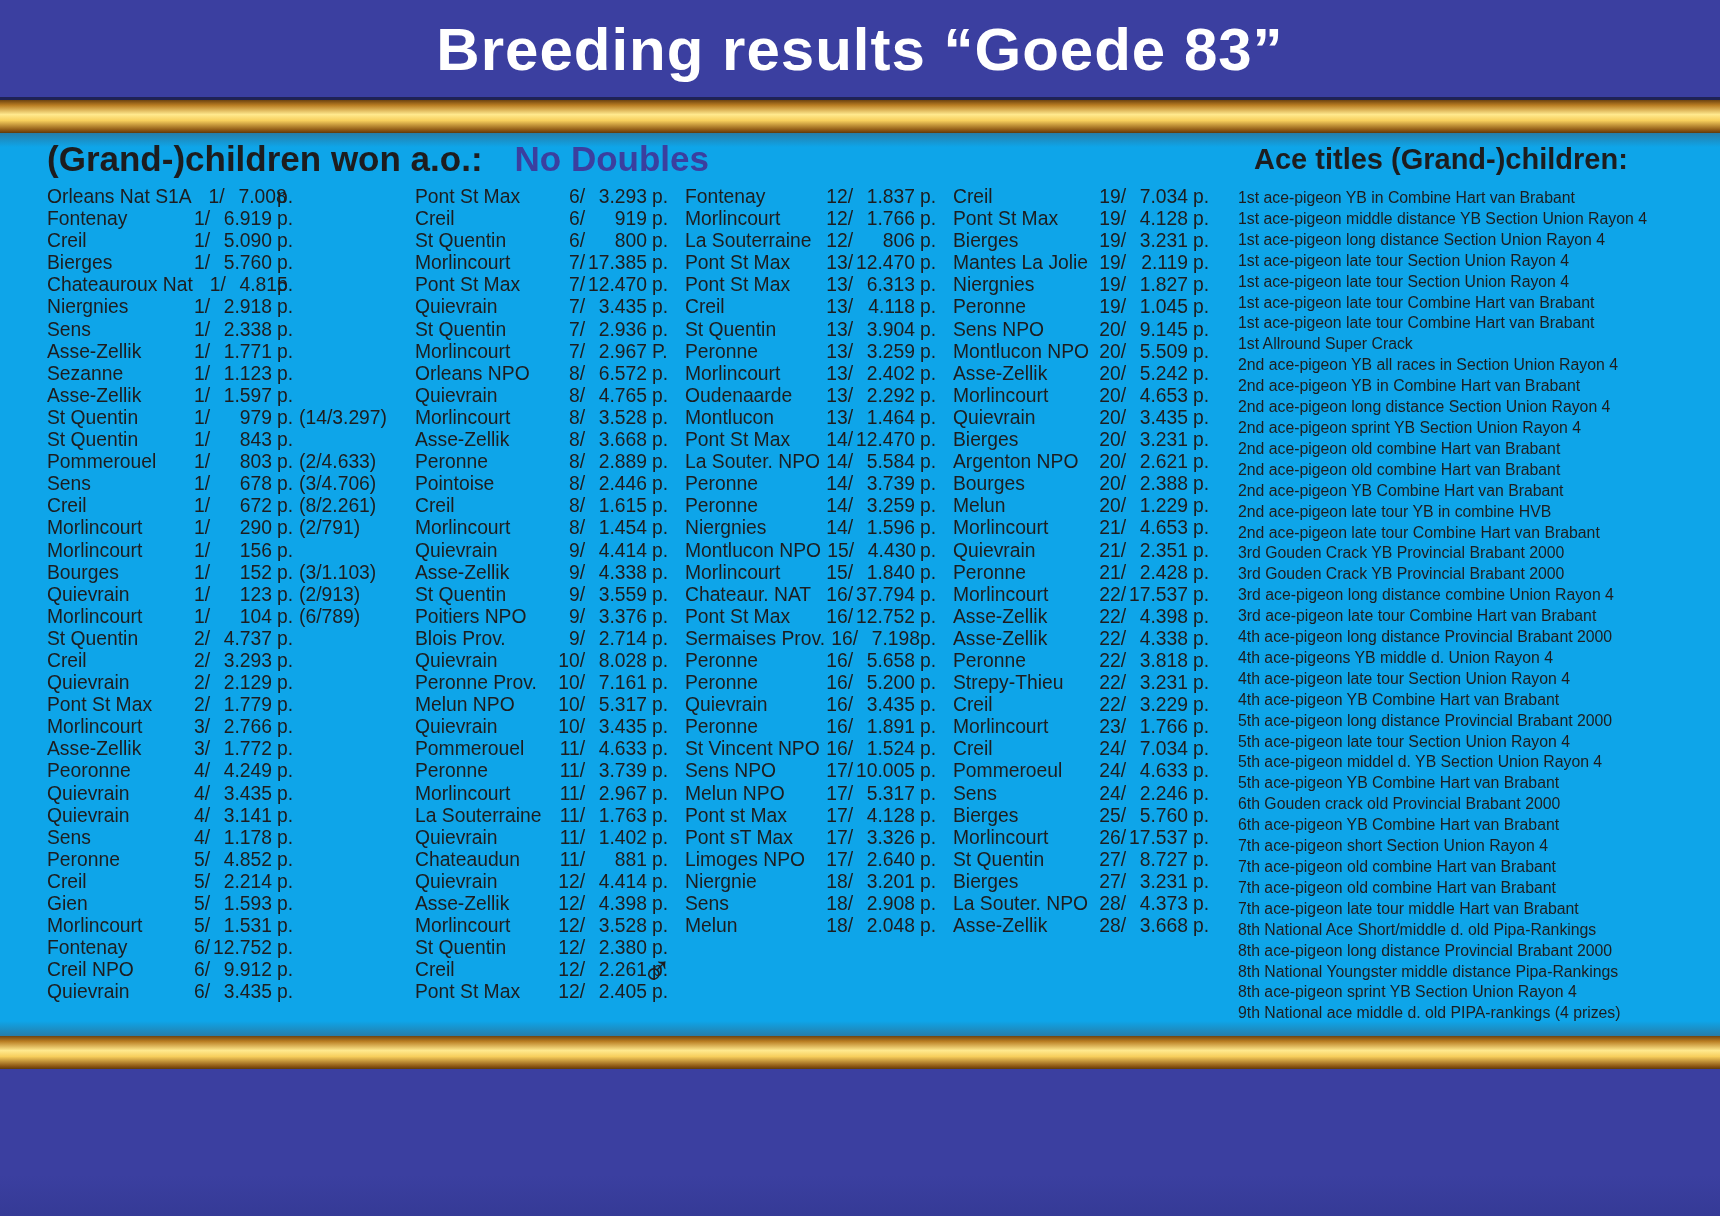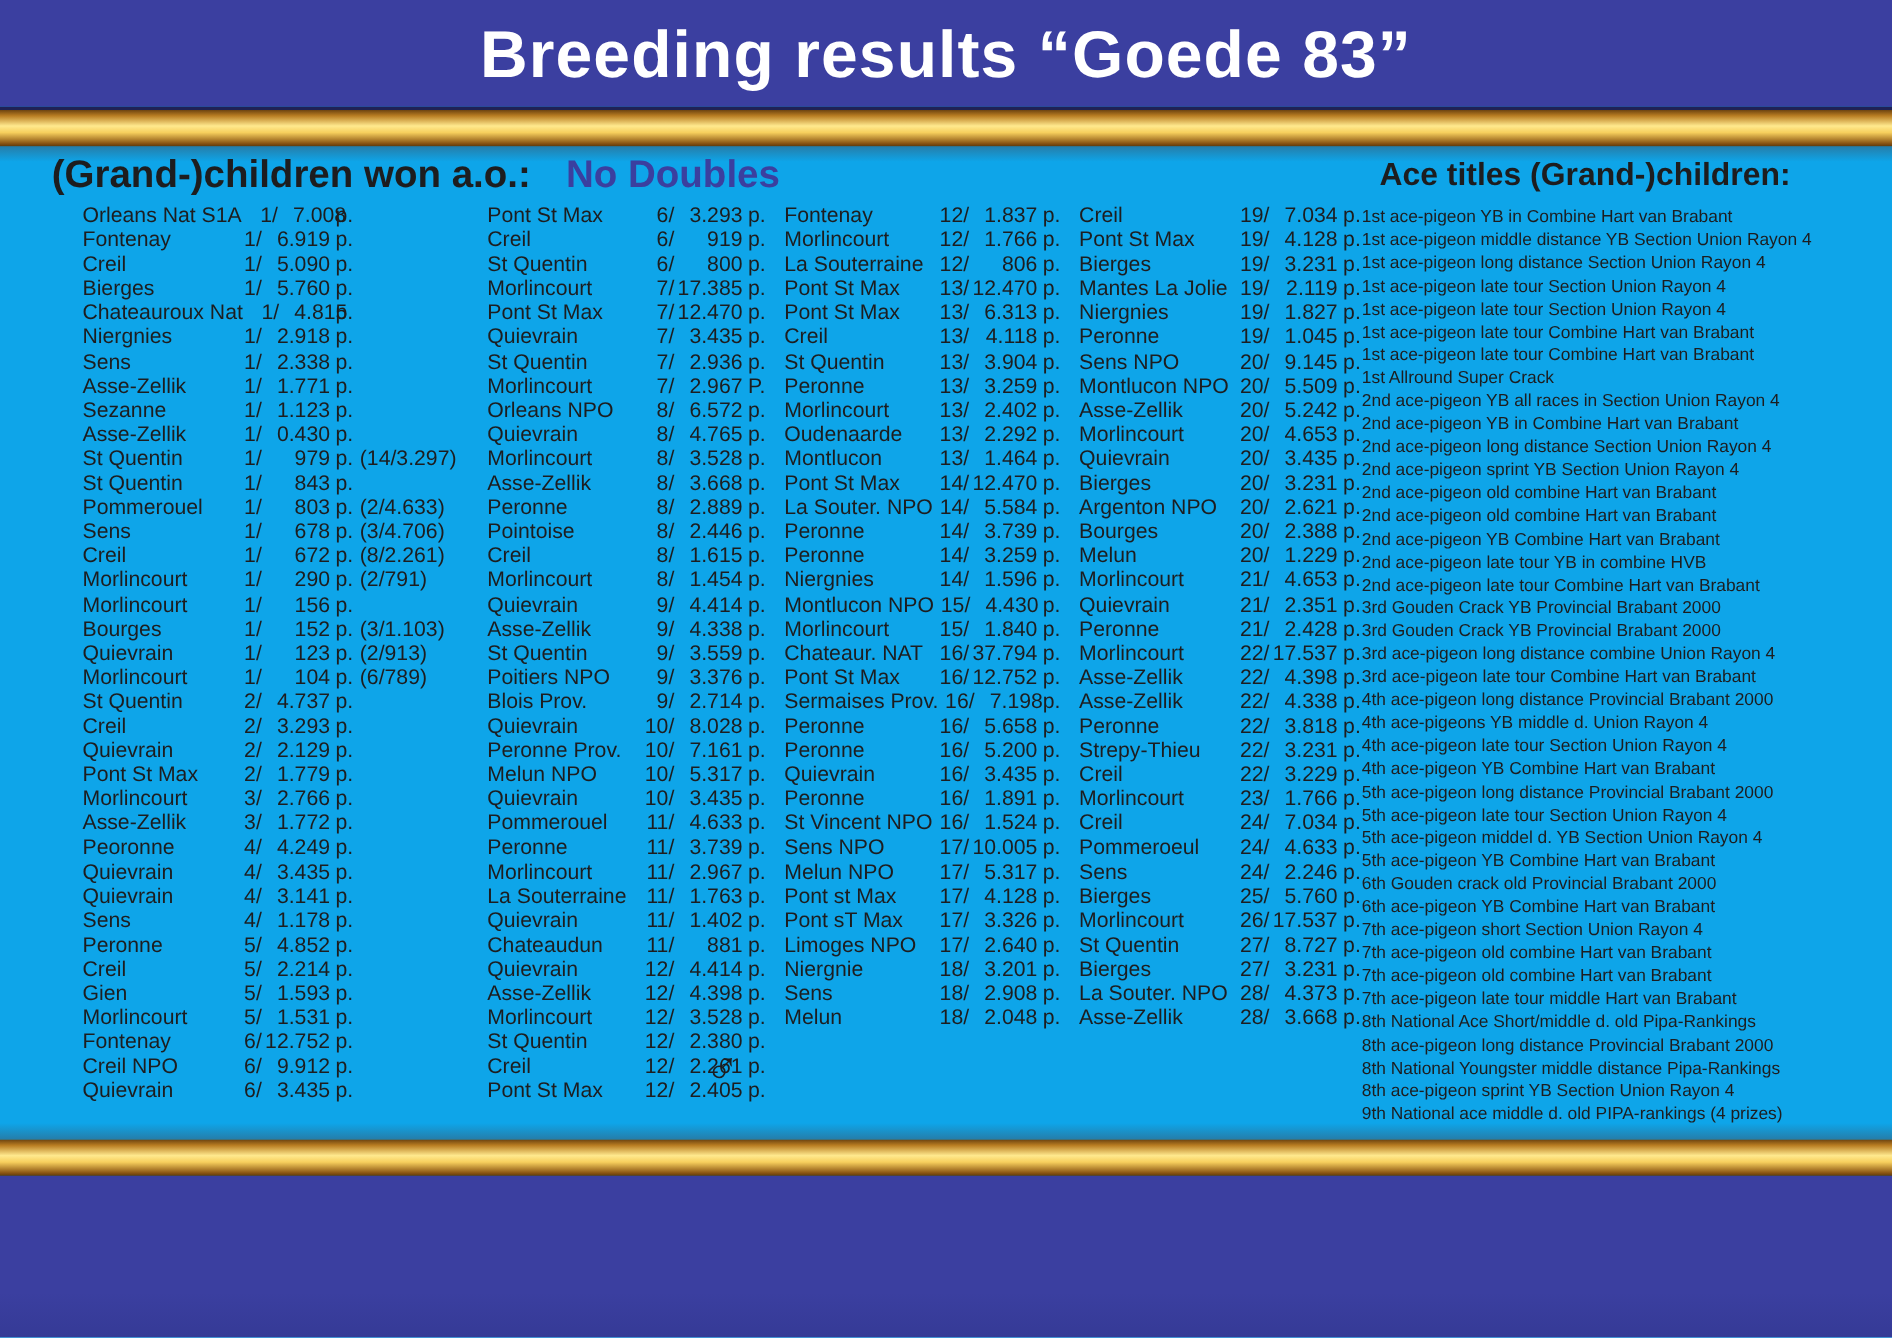--- a/index.html
+++ b/index.html
@@ -19,21 +19,21 @@
     background:linear-gradient(180deg,rgba(70,70,80,.42),rgba(70,70,80,0));}
   .shadow-bottom{position:absolute;left:0;top:1021px;width:100%;height:15px;
     background:linear-gradient(0deg,rgba(70,70,80,.42),rgba(70,70,80,0));}
 
   
   .results-heading{position:absolute;left:47px;top:139px;font-size:35px;font-weight:bold;white-space:nowrap;}
   .no-doubles{margin-left:32px;color:#3b3f9f;}
   .ace-heading{position:absolute;left:1232px;top:143px;font-size:29px;font-weight:bold;white-space:nowrap;margin-left:22px;}
 
   
-  .result-col{position:absolute;top:186px;font-size:19.3px;line-height:22.1px;white-space:nowrap;margin-left:28px;}
+  .result-col{position:absolute;top:186px;font-size:19.3px;line-height:22.1px;white-space:nowrap;}
   .col-0{left:47px;width:225px;}
   .col-1{left:415px;width:232px;}
   .col-2{left:685px;width:230px;}
   .col-3{left:953px;width:235px;}
   .row{position:relative;display:flex;}
   .rname{flex:1 0 auto;}
   .rfrac{flex:0 0 auto;min-width:33px;text-align:right;}
   .rnum{flex:0 0 auto;min-width:62px;text-align:right;}
   .rtail{position:absolute;left:100%;top:0;white-space:pre;}
   .rsuf{padding-left:5px;}
@@ -112,21 +112,21 @@
       </div>
       <div class="row">
         <span class="rname">Sezanne</span>
         <span class="rfrac">1/</span>
         <span class="rnum">1.123</span>
         <span class="rtail"><span class="rsuf">p.</span><span class="rext"></span></span>
       </div>
       <div class="row">
         <span class="rname">Asse-Zellik</span>
         <span class="rfrac">1/</span>
-        <span class="rnum">0.430</span>
+        <span class="rnum">1.597</span>
         <span class="rtail"><span class="rsuf">p.</span><span class="rext"></span></span>
       </div>
       <div class="row">
         <span class="rname">St Quentin</span>
         <span class="rfrac">1/</span>
         <span class="rnum">979</span>
         <span class="rtail"><span class="rsuf">p.</span><span class="rext">(14/3.297)</span></span>
       </div>
       <div class="row">
         <span class="rname">St Quentin</span>

